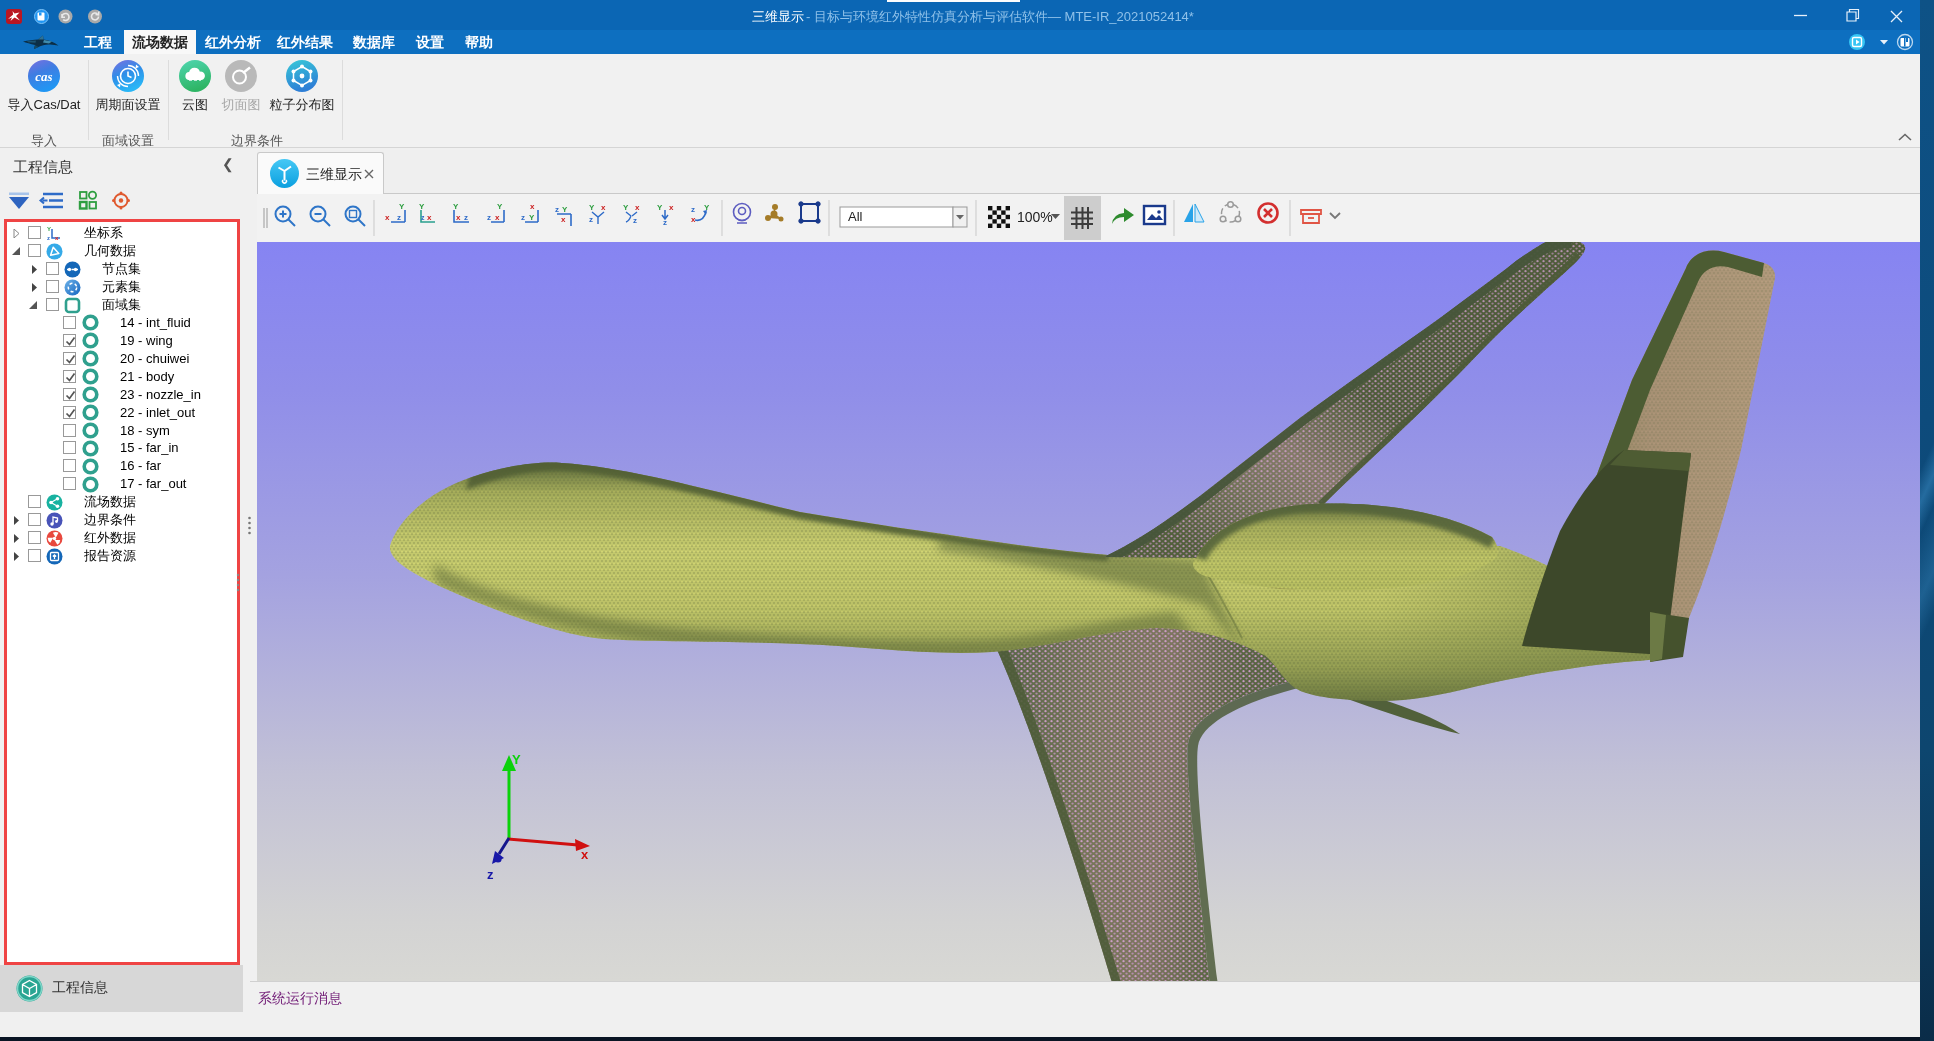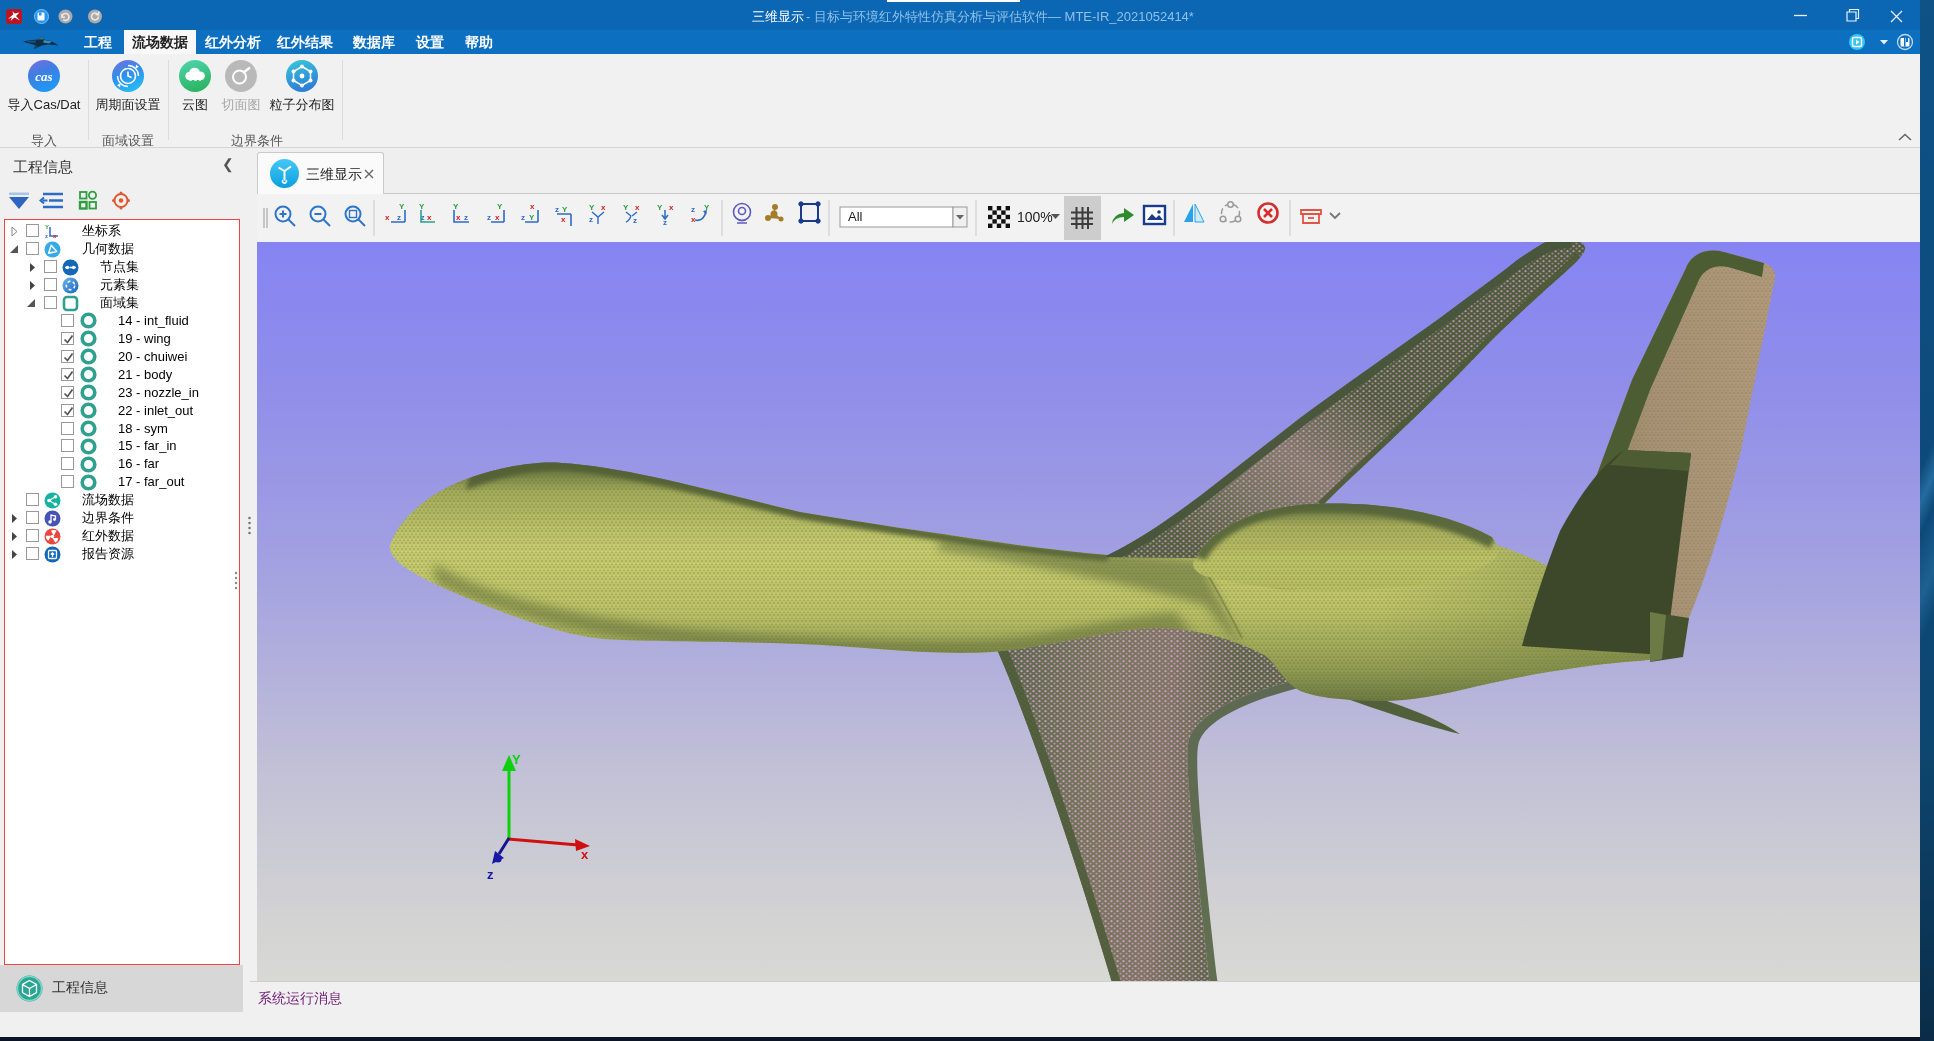--- a/index.html
+++ b/index.html
@@ -19,21 +19,21 @@
 
 #ribbon { left:0; top:54px; width:1920px; height:94px; background:#f1f1f1; border-bottom:1px solid #d5d5d5; }
 .rlabel { position:absolute; font-size:13px; color:#222; white-space:nowrap; text-align:center; }
 .rgroup { position:absolute; top:78px; font-size:13px; color:#555; text-align:center; white-space:nowrap; }
 .rsep { position:absolute; top:6px; width:1px; height:80px; background:#dcdcdc; }
 
 
 #panel { left:0; top:150px; width:243px; height:862px; background:#f0f0f0; }
 #ptitle { position:absolute; left:13px; top:8px; font-size:15px; color:#333; }
 #pcollapse { position:absolute; left:222px; top:6px; font-size:14px; color:#555; }
-#treebox { position:absolute; left:4px; top:69px; width:236px; height:746px; background:#fff; border:1px solid #ef4444; }
+#treebox { position:absolute; left:4px; top:69px; width:236px; height:746px; background:#fff; border:3px solid #ef4444; }
 .trow { position:absolute; height:18px; line-height:18px; font-size:13px; color:#000; white-space:nowrap; }
 .cb { position:absolute; width:13px; height:13px; background:#fff; border:1px solid #999; top:2px; }
 #pbottom { position:absolute; left:0; top:815px; width:243px; height:47px; background:#d7d7d7; }
 
 
 #splitter { left:243px; top:150px; width:14px; height:862px; background:#f0f0f0; }
 
 
 #tabbar { left:257px; top:150px; width:1663px; height:44px; background:#efefef; border-bottom:1px solid #c9c9c9; }
 #vtab { position:absolute; left:0; top:2px; width:127px; height:42px; background:#fafafa; border:1px solid #c9c9c9; border-bottom:none; border-radius:3px 3px 0 0; }

